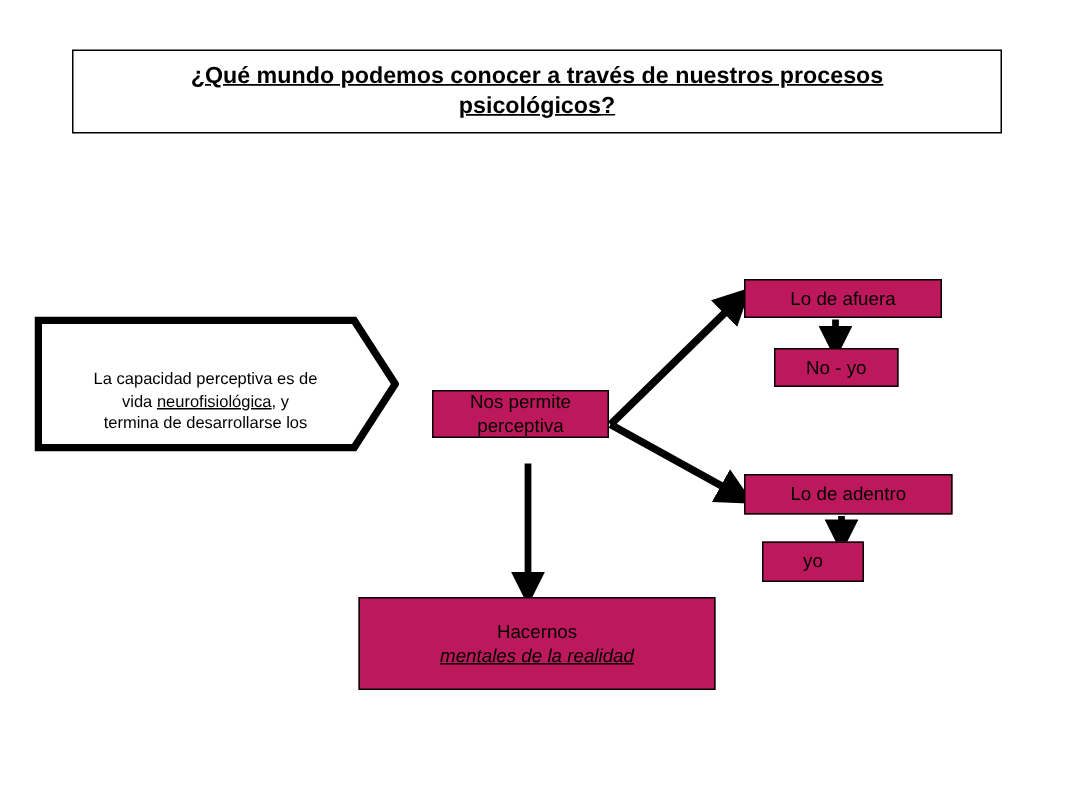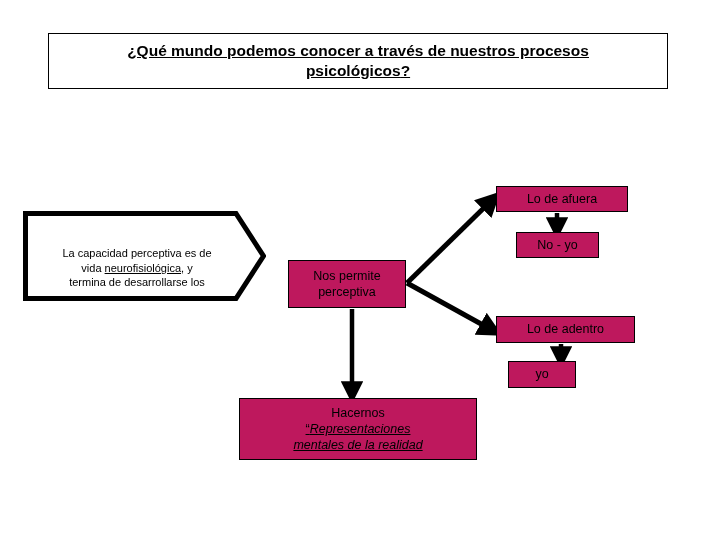--- a/index.html
+++ b/index.html
@@ -81,21 +81,21 @@
     justify-content: center;
     text-align: center;
     font-size: 12.5px;
     line-height: 1.3;
   }
 
   #center-box {
     left: 288px;
     top: 260px;
     width: 118px;
-    height: 48px;
+    height: 32px;
   }
   #box-lo-afuera {
     left: 496px;
     top: 186px;
     width: 132px;
     height: 26px;
   }
   #box-no-yo {
     left: 516px;
     top: 232px;
@@ -207,17 +207,16 @@
   <div id="box-lo-adentro" class="node-box">
     <span>Lo de adentro</span>
   </div>
 
   <div id="box-yo" class="node-box">
     <span>yo</span>
   </div>
 
   <div id="box-hacernos" class="node-box">
     <span class="line-1">Hacernos</span>
-    <span class="line-2"><span class="quote">“</span><span>Representaciones</span></span>
     <span class="line-3">mentales de la realidad</span>
   </div>
 
 </div>
 
 </body></html>

